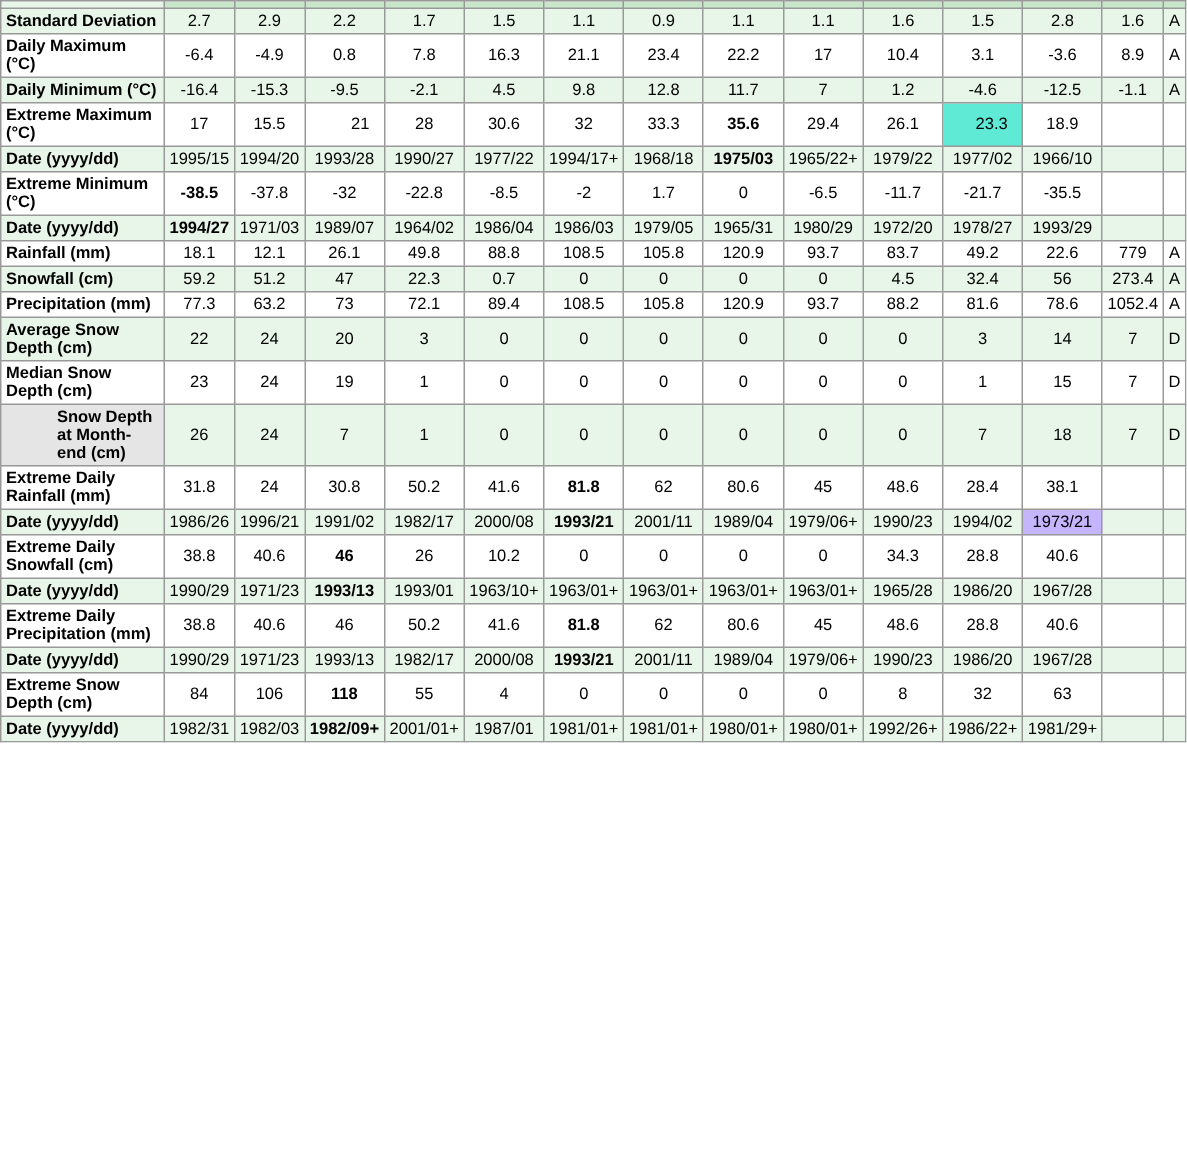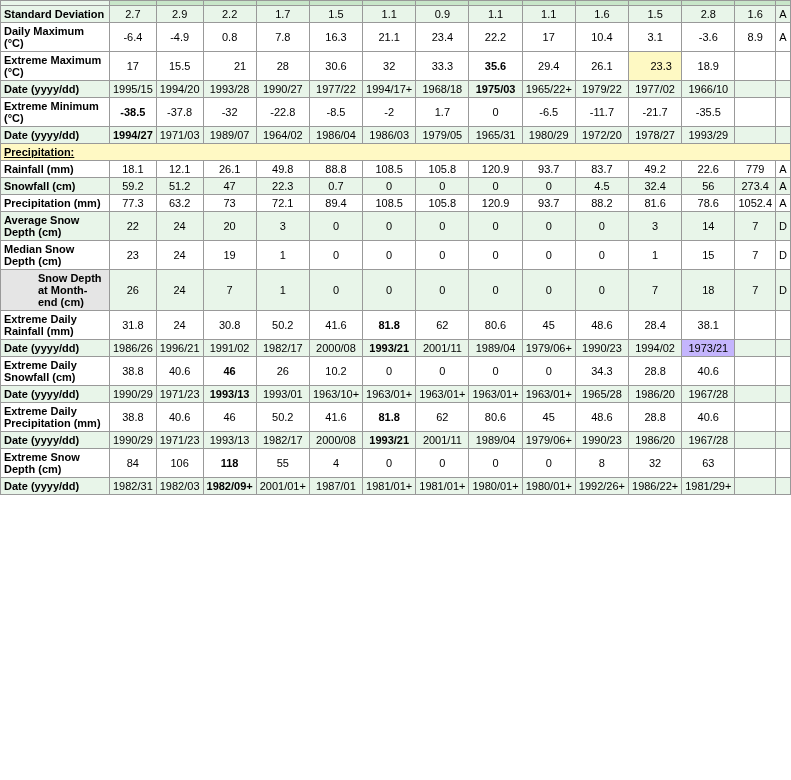--- a/index.html
+++ b/index.html
@@ -65,32 +65,49 @@
         <td style="background: rgb(255, 255, 255);">23.4</td>
         <td style="background: rgb(255, 255, 255);">22.2</td>
         <td style="background: rgb(255, 255, 255);">17</td>
         <td style="background: rgb(255, 255, 255);">10.4</td>
         <td style="background: rgb(255, 255, 255);">3.1</td>
         <td style="background: rgb(255, 255, 255);">-3.6</td>
         <td style="background: rgb(255, 255, 255);">8.9</td>
         <td style="background: rgb(255, 255, 255);">A</td>
       </tr>
       <tr>
+        <td class="row-header" style="background: rgb(232, 245, 233);">Daily Minimum (°C)</td>
+        <td style="background: rgb(232, 245, 233);">-16.4</td>
+        <td style="background: rgb(232, 245, 233);">-15.3</td>
+        <td style="background: rgb(232, 245, 233);">-9.5</td>
+        <td style="background: rgb(232, 245, 233);">-2.1</td>
+        <td style="background: rgb(232, 245, 233);">4.5</td>
+        <td style="background: rgb(232, 245, 233);">9.8</td>
+        <td style="background: rgb(232, 245, 233);">12.8</td>
+        <td style="background: rgb(232, 245, 233);">11.7</td>
+        <td style="background: rgb(232, 245, 233);">7</td>
+        <td style="background: rgb(232, 245, 233);">1.2</td>
+        <td style="background: rgb(232, 245, 233);">-4.6</td>
+        <td style="background: rgb(232, 245, 233);">-12.5</td>
+        <td style="background: rgb(232, 245, 233);">-1.1</td>
+        <td style="background: rgb(232, 245, 233);">A</td>
+      </tr>
+      <tr>
         <td class="row-header" style="background: rgb(255, 255, 255);">Extreme Maximum (°C)</td>
         <td style="background: rgb(255, 255, 255);">17</td>
         <td style="background: rgb(255, 255, 255);">15.5</td>
         <td style="background: rgb(255, 255, 255); padding-left: 24px;">21</td>
         <td style="background: rgb(255, 255, 255);">28</td>
         <td style="background: rgb(255, 255, 255);">30.6</td>
         <td style="background: rgb(255, 255, 255);">32</td>
         <td style="background: rgb(255, 255, 255);">33.3</td>
         <td style="background: rgb(255, 255, 255); font-weight: bold;">35.6</td>
         <td style="background: rgb(255, 255, 255);">29.4</td>
         <td style="background: rgb(255, 255, 255);">26.1</td>
-        <td style="background: #fef9c3; padding-left: 15px;">23.3</td>
+        <td style="background: #5eead4; padding-left: 15px;">23.3</td>
         <td style="background: rgb(255, 255, 255);">18.9</td>
         <td style="background: rgb(255, 255, 255);"></td>
         <td style="background: rgb(255, 255, 255);"></td>
       </tr>
       <tr>
         <td class="row-header" style="background: rgb(232, 245, 233);">Date (yyyy/dd)</td>
         <td style="background: rgb(232, 245, 233);">1995/15</td>
         <td style="background: rgb(232, 245, 233);">1994/20</td>
         <td style="background: rgb(232, 245, 233);">1993/28</td>
         <td style="background: rgb(232, 245, 233);">1990/27</td>
@@ -131,23 +148,20 @@
         <td style="background: rgb(232, 245, 233);">1986/04</td>
         <td style="background: rgb(232, 245, 233);">1986/03</td>
         <td style="background: rgb(232, 245, 233);">1979/05</td>
         <td style="background: rgb(232, 245, 233);">1965/31</td>
         <td style="background: rgb(232, 245, 233);">1980/29</td>
         <td style="background: rgb(232, 245, 233);">1972/20</td>
         <td style="background: rgb(232, 245, 233);">1978/27</td>
         <td style="background: rgb(232, 245, 233);">1993/29</td>
         <td style="background: rgb(232, 245, 233);"></td>
         <td style="background: rgb(232, 245, 233);"></td>
-      </tr>
-      <tr class="sec-hdr">
-        <td colspan="15" class="section-header" style="text-decoration: underline;">Precipitation:</td>
       </tr>
       <tr>
         <td class="row-header" style="background: rgb(255, 255, 255);">Rainfall (mm)</td>
         <td style="background: rgb(255, 255, 255);">18.1</td>
         <td style="background: rgb(255, 255, 255);">12.1</td>
         <td style="background: rgb(255, 255, 255);">26.1</td>
         <td style="background: rgb(255, 255, 255);">49.8</td>
         <td style="background: rgb(255, 255, 255);">88.8</td>
         <td style="background: rgb(255, 255, 255);">108.5</td>
         <td style="background: rgb(255, 255, 255);">105.8</td>

